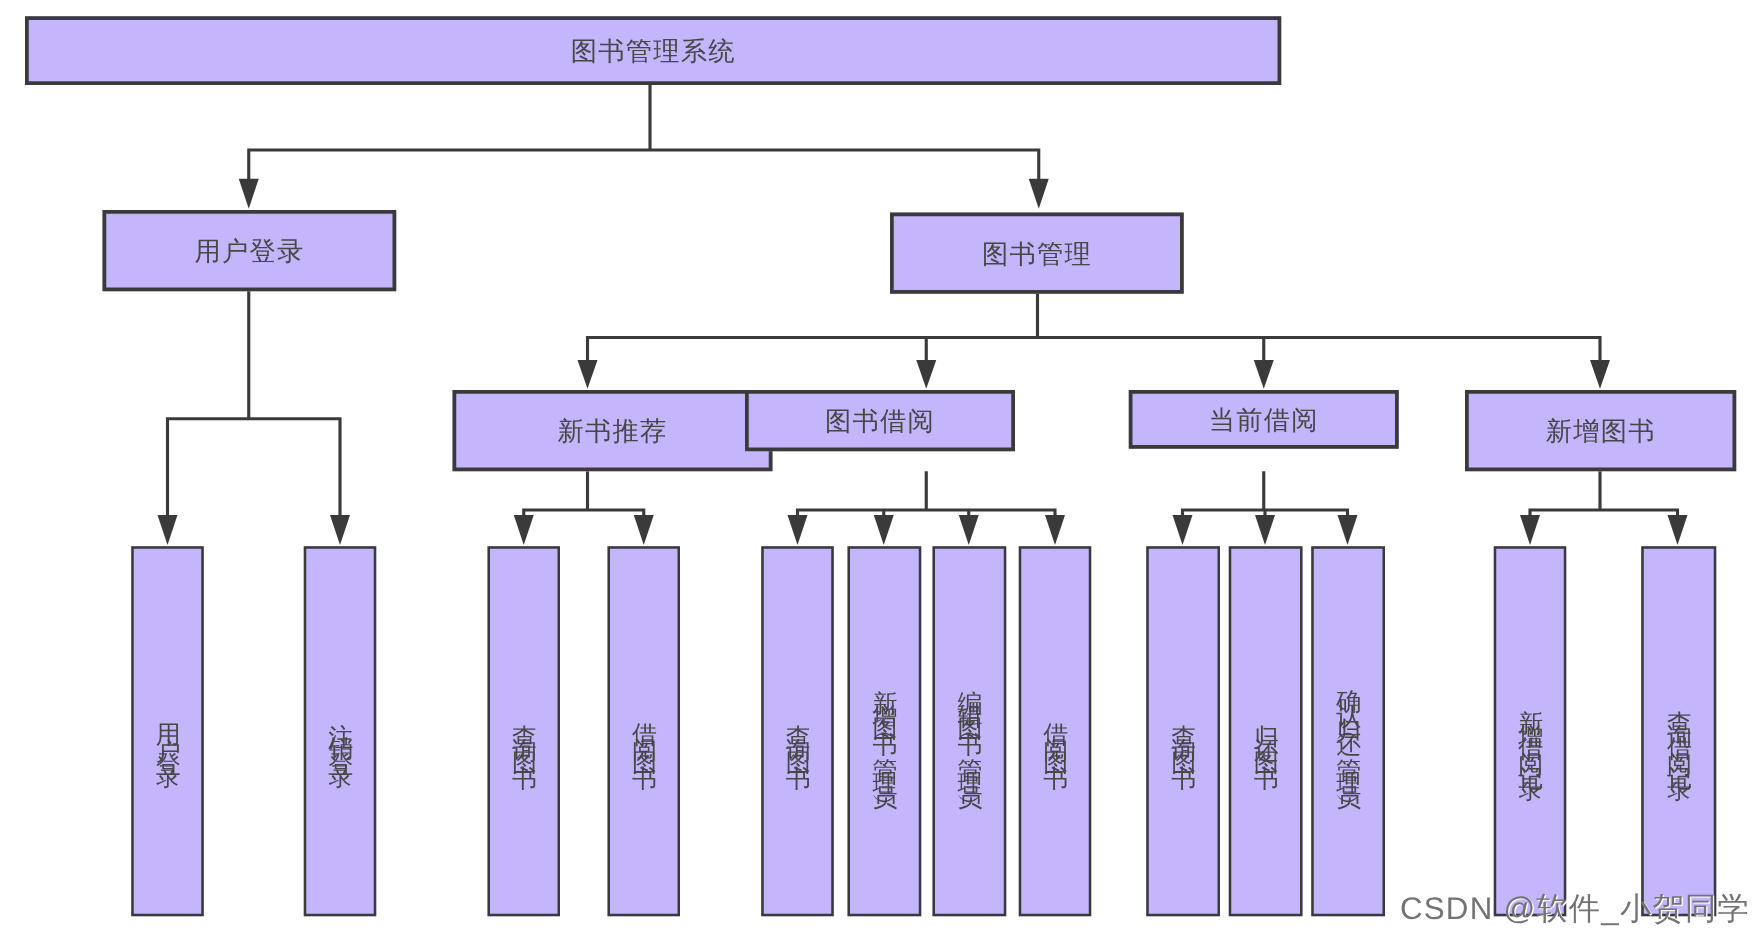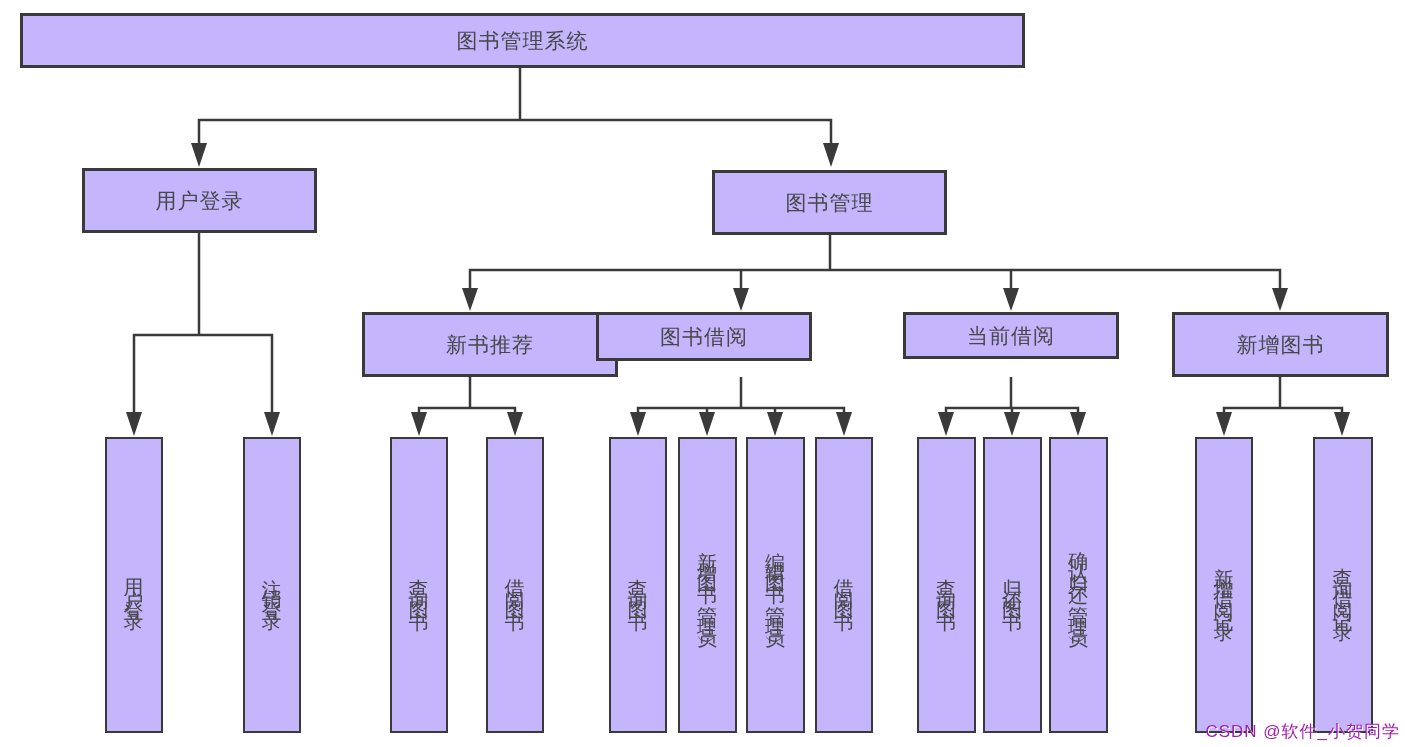--- a/index.html
+++ b/index.html
@@ -40,22 +40,22 @@
     font-size: 20px;
     letter-spacing: 11px;
     line-height: 1;
     white-space: normal;
   }
   .watermark {
     position: absolute;
     right: 5px;
     bottom: 4px;
     z-index: 5;
-    font-size: 17px;
-    color: #a21caf;
+    font-size: 25px;
+    color: #737373;
     text-shadow: 1px 1px 0 #ffffff;
     letter-spacing: 1px;
   }
 </style>
 </head>
 <body>
 
 <div class="canvas">
 
   <svg class="connectors" viewBox="0 0 1405 747" xmlns="http://www.w3.org/2000/svg">

